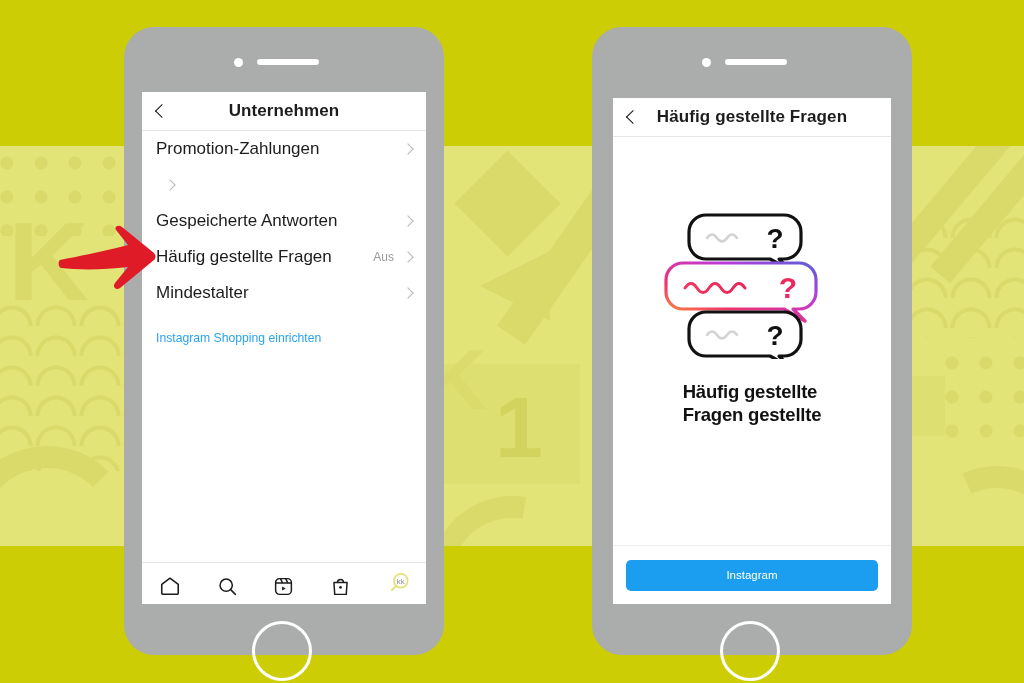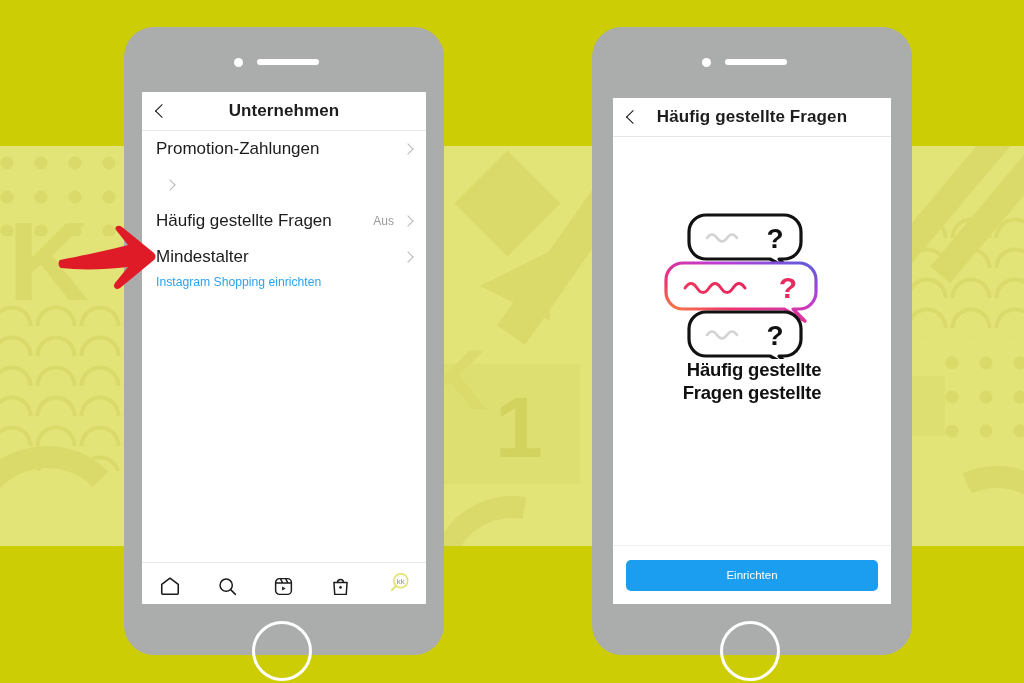--- a/index.html
+++ b/index.html
@@ -63,40 +63,40 @@
     transform:rotate(45deg);
   }
 
   
   .list{padding:0 14px;background:#fff;}
   .row{
     display:flex;align-items:center;height:36px;cursor:pointer;
   }
   .row .lbl{flex:1;font-size:17px;color:#1c1c1c;}
   .row .val{font-size:12px;color:#9a9a9a;margin-right:10px;}
-  .linkrow{height:34px;display:flex;align-items:flex-start;cursor:pointer;}
+  .linkrow{height:34px;display:flex;align-items:flex-end;cursor:pointer;}
   .linkrow .lbl{font-size:12.2px;color:#2aa3ef;}
 
   
   .tabbar{
     position:absolute;left:0;bottom:0;width:100%;height:41px;
     border-top:1px solid #e6e6e6;background:#fff;
     display:flex;align-items:center;justify-content:space-around;
   }
   .tabicon{width:26px;height:26px;display:flex;align-items:flex-end;justify-content:center;cursor:pointer;}
 
   
   .faq-body{
     position:absolute;left:0;top:39px;right:0;bottom:58px;
     background:#fff;display:flex;flex-direction:column;align-items:center;
     padding-top:74px;box-sizing:border-box;
   }
   .bubbles{width:190px;height:148px;position:relative;}
   .faq-h{
-    text-align:right;font-size:18.5px;font-weight:bold;
+    margin-top:22px;text-align:left;font-size:18.5px;font-weight:bold;
     color:#111;line-height:1.23;letter-spacing:-.2px;
   }
   .faq-p{
     margin-top:11px;width:232px;text-align:center;font-size:9.6px;
     color:#b4b4b4;line-height:1.5;
   }
   .cta-wrap{
     position:absolute;left:0;right:0;bottom:0;height:58px;background:#fff;
     border-top:1px solid #eee;display:flex;align-items:center;justify-content:center;
   }
@@ -160,20 +160,25 @@
           <div class="lbl">Promotion-Zahlungen</div>
           <div class="val"></div>
           <div class="chev-r"></div>
         </div>
 
         <div class="row">
           <div class="val"></div>
           <div class="chev-r"></div>
         </div>
 
+        <div class="row">
+          <div class="lbl">Gespeicherte Antworten</div>
+          <div class="val"></div>
+          <div class="chev-r"></div>
+        </div>
 
         <div class="row">
           <div class="lbl">Häufig gestellte Fragen</div>
           <div class="val">Aus</div>
           <div class="chev-r"></div>
         </div>
 
         <div class="row">
           <div class="lbl">Mindestalter</div>
           <div class="val"></div>
@@ -275,21 +280,21 @@
         </div>
 
         <div class="faq-h">
           <div>Häufig gestellte</div>
           <div>Fragen gestellte</div>
         </div>
 
       </div>
 
       <div class="cta-wrap">
-        <button class="cta">Einrichten</button>
+        <button class="cta">Instagram</button>
       </div>
     </div>
 
     <div class="home" style="left:128px;top:594px;width:54px;height:54px;"></div>
   </div>
 
   <div class="arrow">
     <svg width="100" height="72" viewBox="0 0 100 72">
       <path d="M2 38 C22 34, 48 29, 70 23 L58 8 C56 5, 60 2, 64 5 L96 31 C98 33, 98 36, 96 38
                L62 66 C58 69, 54 65, 57 61 L70 45 C46 48, 20 48, 3 46 C0 45, 0 39, 2 38 Z" fill="#e01b28"></path>

